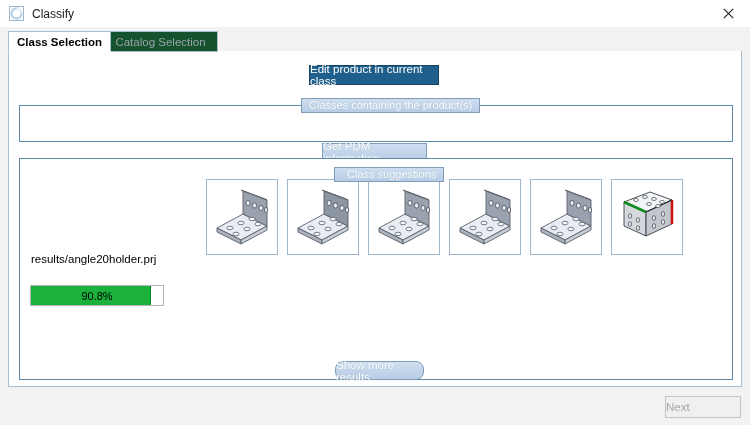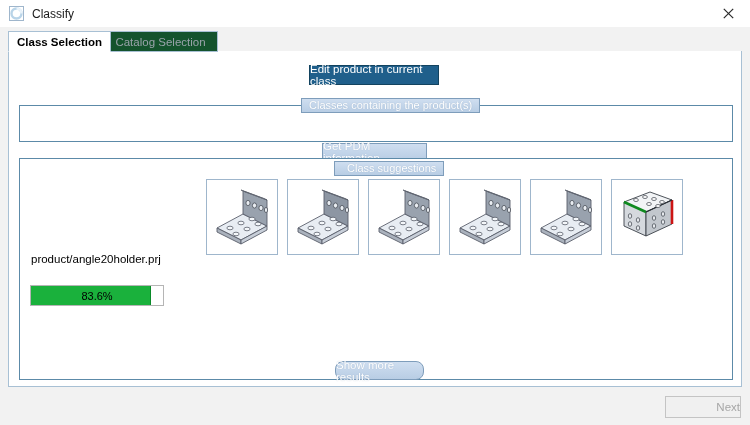--- a/index.html
+++ b/index.html
@@ -241,21 +241,21 @@
     position: absolute;
     left: 665px; top: 396px;
     width: 76px; height: 22px;
     box-sizing: border-box;
     background: #f0f0f0;
     border: 1px solid #c4c4c4;
     color: #a6a6a6;
     font-size: 11.5px;
     display: flex;
     align-items: center;
-    justify-content: flex-end;
+    justify-content: flex-start;
   }
 </style>
 </head>
 <body>
 
 <div class="window">
 
   <div class="titlebar">
     <span class="title-icon">
       <svg width="15" height="15" viewBox="0 0 15 15">
@@ -291,29 +291,29 @@
 
       <div class="group" style="left:10px; top:54px; width:714px; height:37px;"></div>
       <div class="group-title" style="left:292px; top:47px;">
         <span>Classes containing the product(s)</span>
       </div>
       <div class="btn-light" style="left:313px; top:69px; width:105px; height:18px;">
         <span>Get PDM information</span>
       </div>
 
       <div class="group" style="left:10px; top:107px; width:714px; height:222px;"></div>
-      <div class="group-title" style="left:325px; top:110px;padding-left:12px;">
+      <div class="group-title" style="left:325px; top:116px;padding-left:12px;">
         <span>Class suggestions</span>
       </div>
 
-      <div class="filename">product/angle20holder.prj</div>
+      <div class="filename">results/angle20holder.prj</div>
 
       <div class="progress">
         <div class="progress-fill" id="progress-fill" style="width: 90.8%;"></div>
-        <div class="progress-label">83.6%</div>
+        <div class="progress-label">90.8%</div>
       </div>
 
       <div class="thumbs">
 
         <div class="thumb">
           <svg width="62" height="62" viewBox="0 0 62 62">
             <g>
               <polygon points="6,42 30,54 56,40 32,28" fill="#e8edf3" stroke="#5a5f6b" stroke-width="0.9"></polygon>
               <polygon points="6,42 30,54 30,58 6,46" fill="#aab2bd" stroke="#5a5f6b" stroke-width="0.9"></polygon>
               <polygon points="30,54 56,40 56,44 30,58" fill="#c7ced8" stroke="#5a5f6b" stroke-width="0.9"></polygon>

